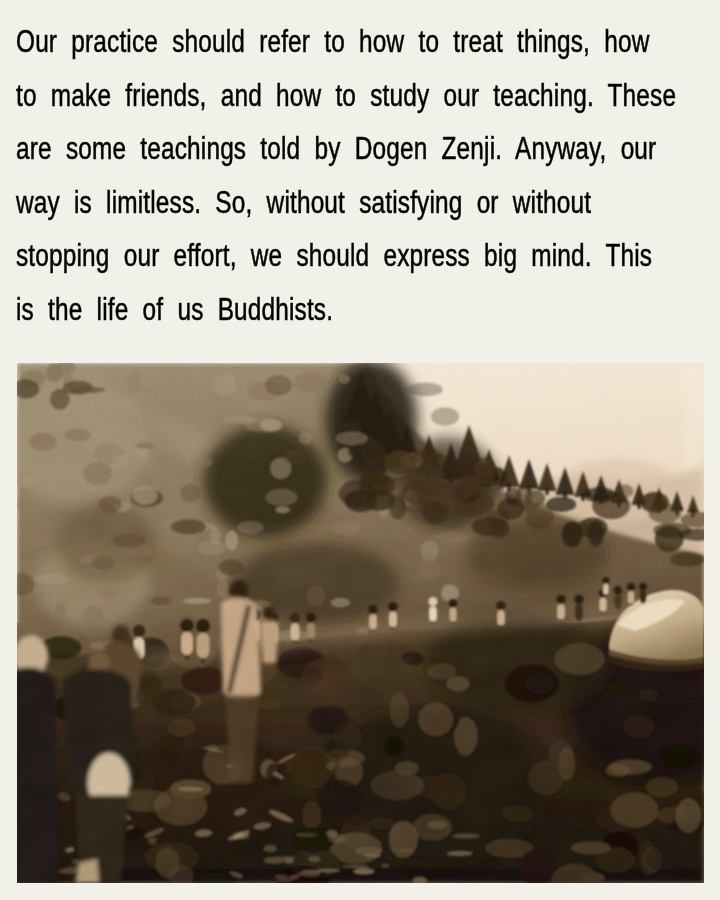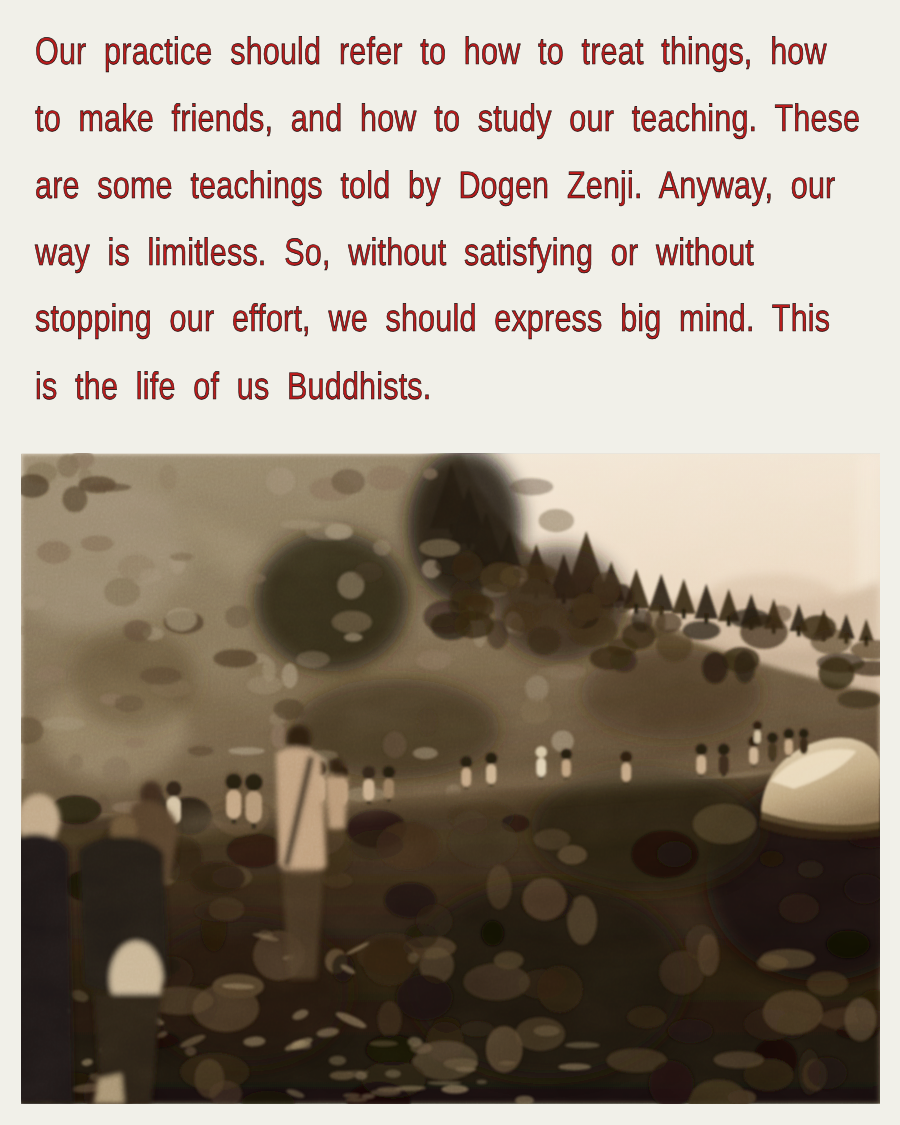--- a/index.html
+++ b/index.html
@@ -2,21 +2,21 @@
 <html><head>
 <meta charset="utf-8">
 <style>
   html,body{margin:0;padding:0;background:#f1f0e9;}
   .page{
     position:relative;width:720px;height:900px;overflow:hidden;
     background:#f1f0e9;
     font-family:"Liberation Sans",sans-serif;
   }
   .quote{
-    position:absolute;left:16px;top:15px;width:692px;color:#b91c1c;margin-left:12px;
+    position:absolute;left:16px;top:15px;width:692px;color:#000000;
   }
   .qline{
     height:53.5px;line-height:53.5px;
     font-size:30.5px;font-weight:normal;
     white-space:nowrap;
     word-spacing:9px;letter-spacing:.2px;
     transform:scaleX(.80);transform-origin:0 50%;
     -webkit-text-stroke:.55px #101010;
   }
   figure.photo{

